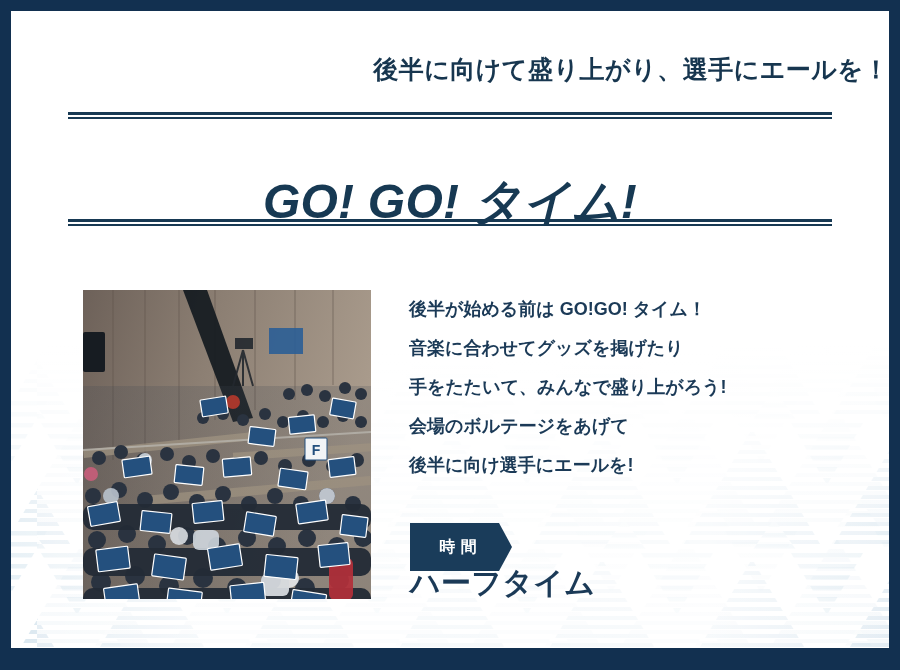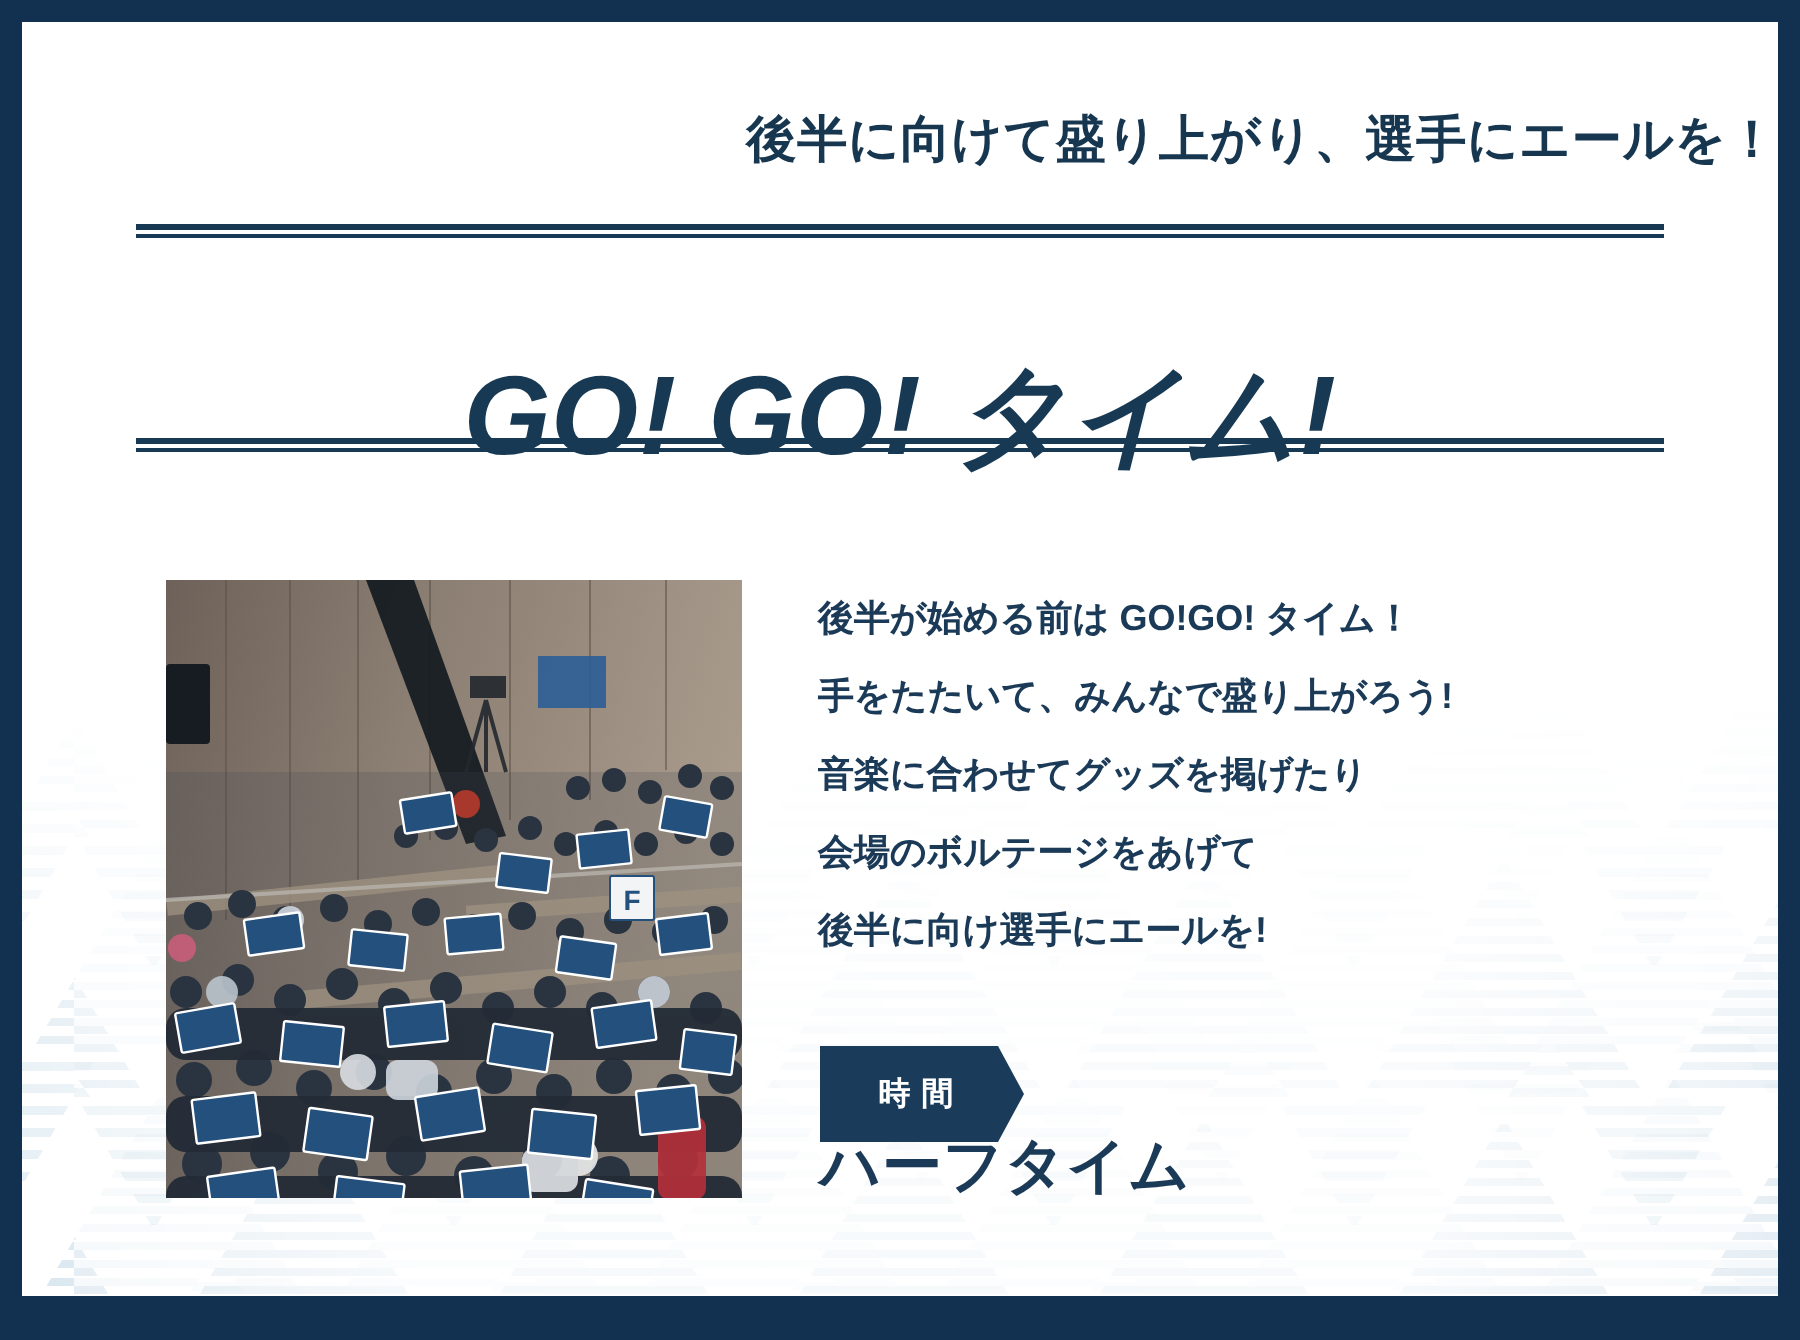--- a/index.html
+++ b/index.html
@@ -95,21 +95,21 @@
 
   .rule-top    { top: 101px; }
   .rule-bottom { top: 208px; }
 
   .headline {
     position: absolute;
     left: 0;
     right: 0;
     top: 123px;
     text-align: center;
-    font-size: 56px;
+    font-size: 48px;
     line-height: 72px;
     font-weight: 700;
     font-style: italic;
     letter-spacing: 0.005em;
     color: #173953;
     white-space: nowrap;
   }
 
   
   .photo {
@@ -390,22 +390,22 @@
           <g>
             <rect x="222" y="148" width="22" height="22" rx="1" fill="#f2f4f6" stroke="#24507e" stroke-width="1"></rect>
             <text x="233" y="165" font-family="Liberation Sans, sans-serif" font-size="14" font-weight="700" fill="#24507e" text-anchor="middle">F</text>
           </g>
         </g>
       </svg>
     </div>
 
     <div class="body-copy">
       <div class="line">後半が始める前は GO!GO! タイム！</div>
+      <div class="line">音楽に合わせてグッズを掲げたり</div>
       <div class="line">手をたたいて、みんなで盛り上がろう!</div>
-      <div class="line">音楽に合わせてグッズを掲げたり</div>
       <div class="line">会場のボルテージをあげて</div>
       <div class="line">後半に向け選手にエールを!</div>
     </div>
 
     <div class="time-badge">時間</div>
 
     <div class="time-value">
       <span class="main">ハーフタイム</span>
     </div>
 

